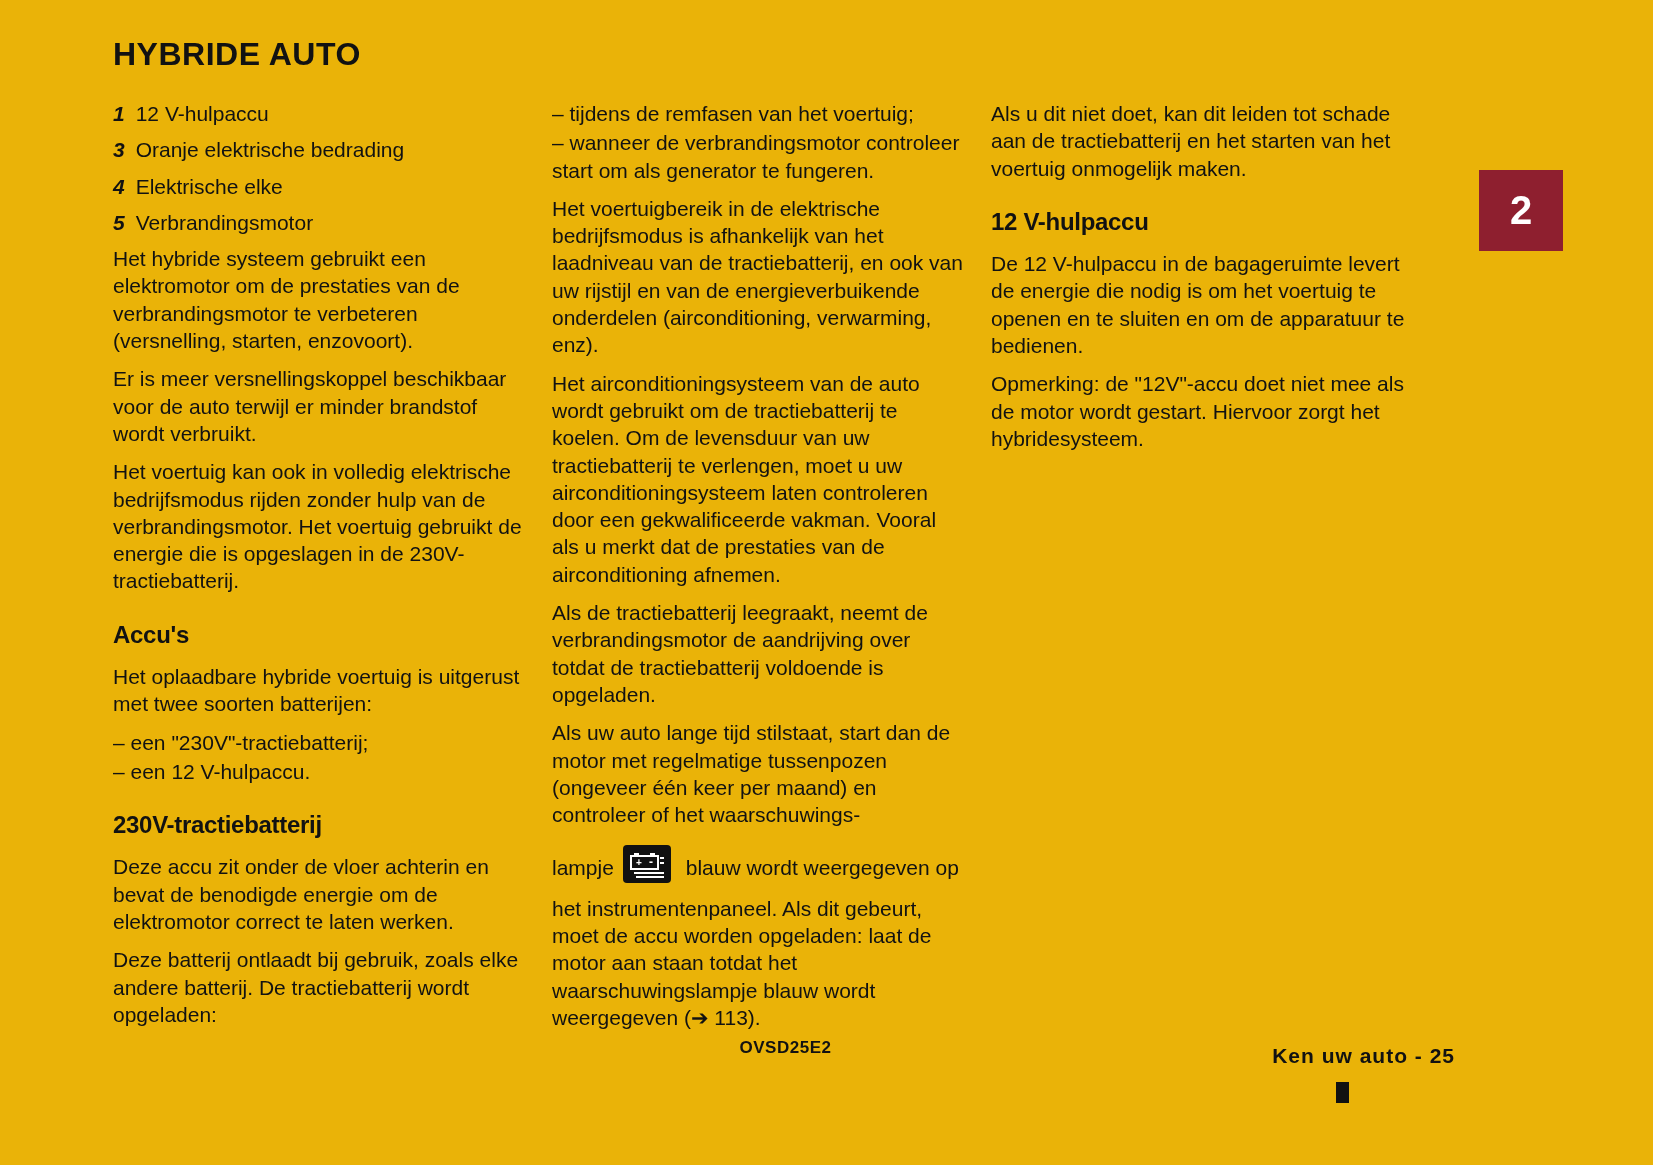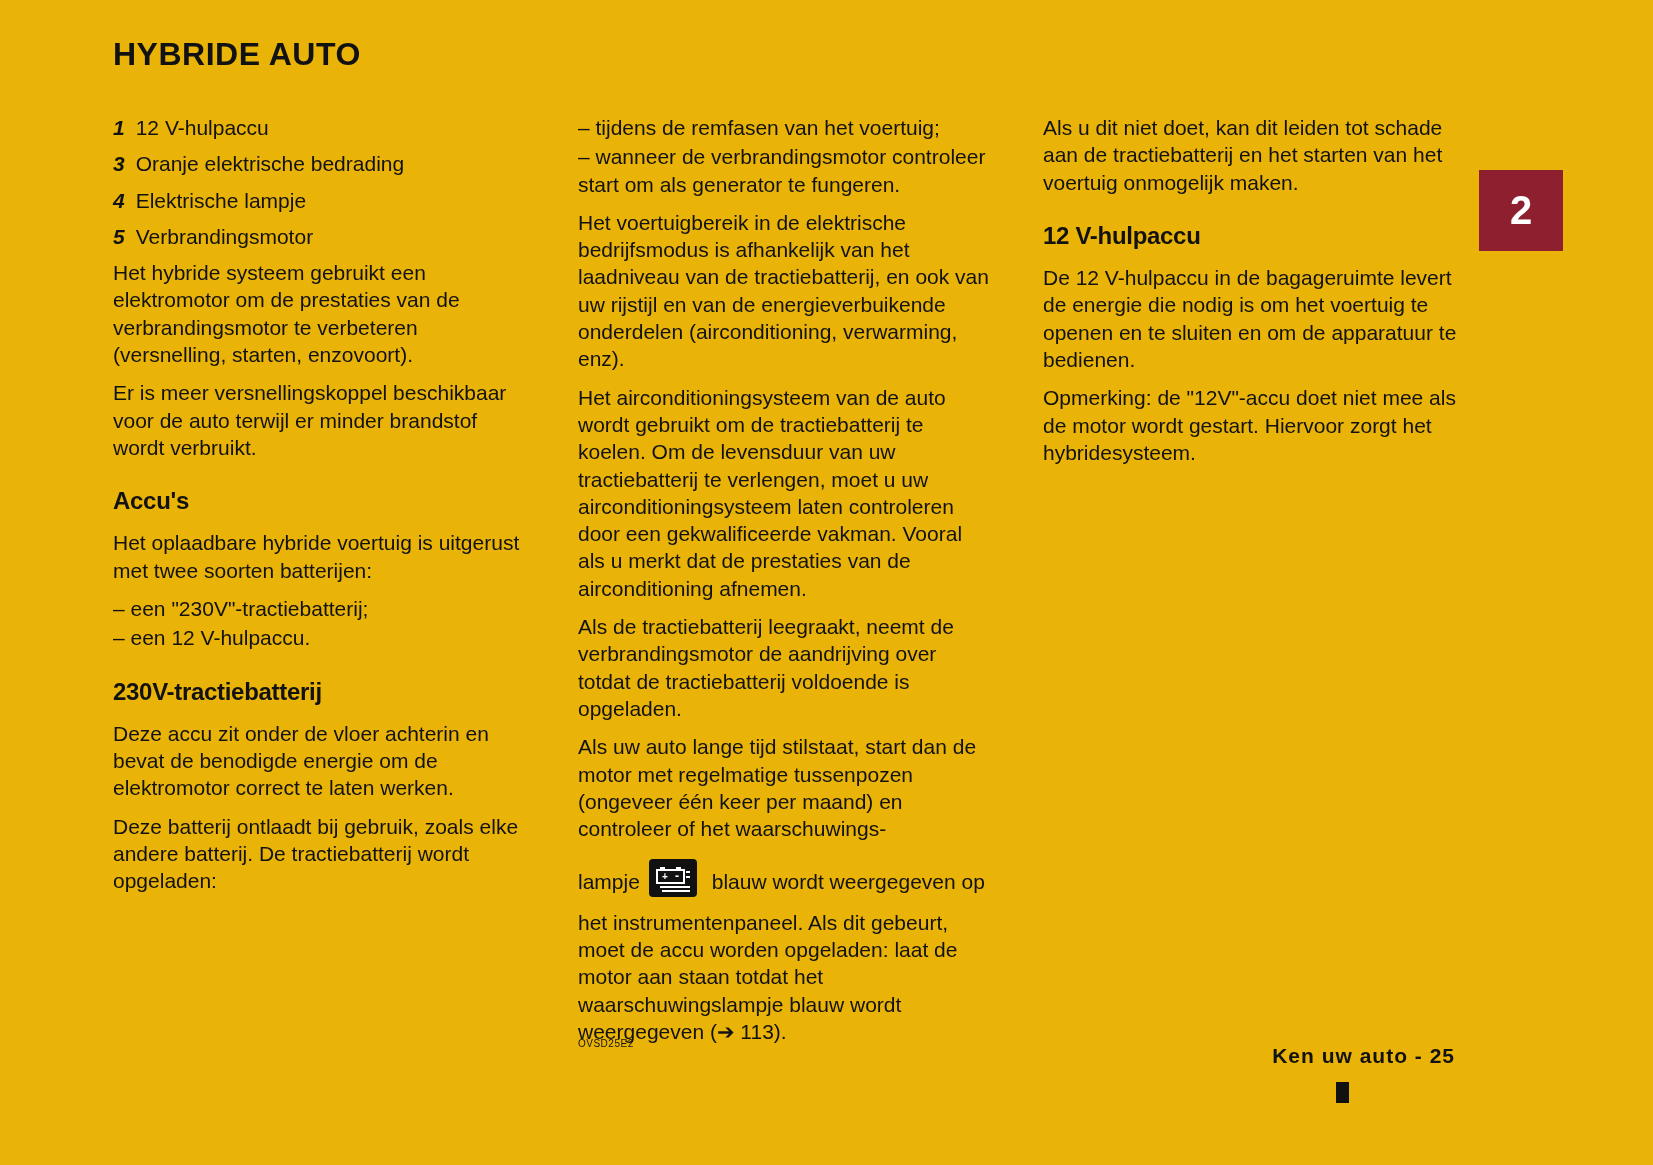--- a/index.html
+++ b/index.html
@@ -21,23 +21,23 @@
     left: 113px;
     top: 36px;
     font-size: 32px;
     font-weight: bold;
     letter-spacing: 0.5px;
     margin: 0;
   }
   .columns {
     position: absolute;
     left: 113px;
-    top: 114px;
+    top: 100px;
     display: flex;
-    gap: 50px;
+    gap: 24px;
     width: 1350px;
   }
   .col {
     width: 415px;
     font-size: 21px;
     line-height: 1.3;
   }
   .col p {
     margin: 0 0 11px 0;
   }
@@ -70,22 +70,24 @@
   .warn-icon {
     display: inline-block;
     vertical-align: middle;
     margin: 0 8px 4px 8px;
   }
   .code-label {
     position: absolute;
     left: 578px;
     top: 1038px;
     width: 415px;
-    font-size: 10px;
+    text-align: center;
+    font-size: 17px;
     letter-spacing: 0.5px;
+    font-weight: bold;
   }
   .footer-right {
     position: absolute;
     right: 198px;
     top: 1044px;
     font-size: 21px;
     font-weight: bold;
     letter-spacing: 1px;
   }
   .footer-mark {
@@ -121,29 +123,30 @@
 
     <div class="col">
       <div class="keylist">
         <div class="keyitem">
           <span class="keynum">1</span><span>12 V-hulpaccu</span>
         </div>
         <div class="keyitem">
           <span class="keynum">3</span><span>Oranje elektrische bedrading</span>
         </div>
         <div class="keyitem">
-          <span class="keynum">4</span><span>Elektrische lampje</span>
+          <span class="keynum">4</span><span>Elektrische elke</span>
         </div>
         <div class="keyitem">
           <span class="keynum">5</span><span>Verbrandingsmotor</span>
         </div>
       </div>
 
       <p>Het hybride systeem gebruikt een elektromotor om de prestaties van de verbrandingsmotor te verbeteren (versnelling, starten, enzovoort).</p>
       <p>Er is meer versnellingskoppel beschikbaar voor de auto terwijl er minder brandstof wordt verbruikt.</p>
+      <p>Het voertuig kan ook in volledig elektrische bedrijfsmodus rijden zonder hulp van de verbrandingsmotor. Het voertuig gebruikt de energie die is opgeslagen in de 230V-tractiebatterij.</p>
 
       <h2 class="subhead">Accu's</h2>
       <p>Het oplaadbare hybride voertuig is uitgerust met twee soorten batterijen:</p>
       <div class="dashgroup">
         <div class="dashitem">–  een "230V"-tractiebatterij;</div>
         <div class="dashitem">–  een 12 V-hulpaccu.</div>
       </div>
 
       <h2 class="subhead">230V-tractiebatterij</h2>
       <p>Deze accu zit onder de vloer achterin en bevat de benodigde energie om de elektromotor correct te laten werken.</p>

